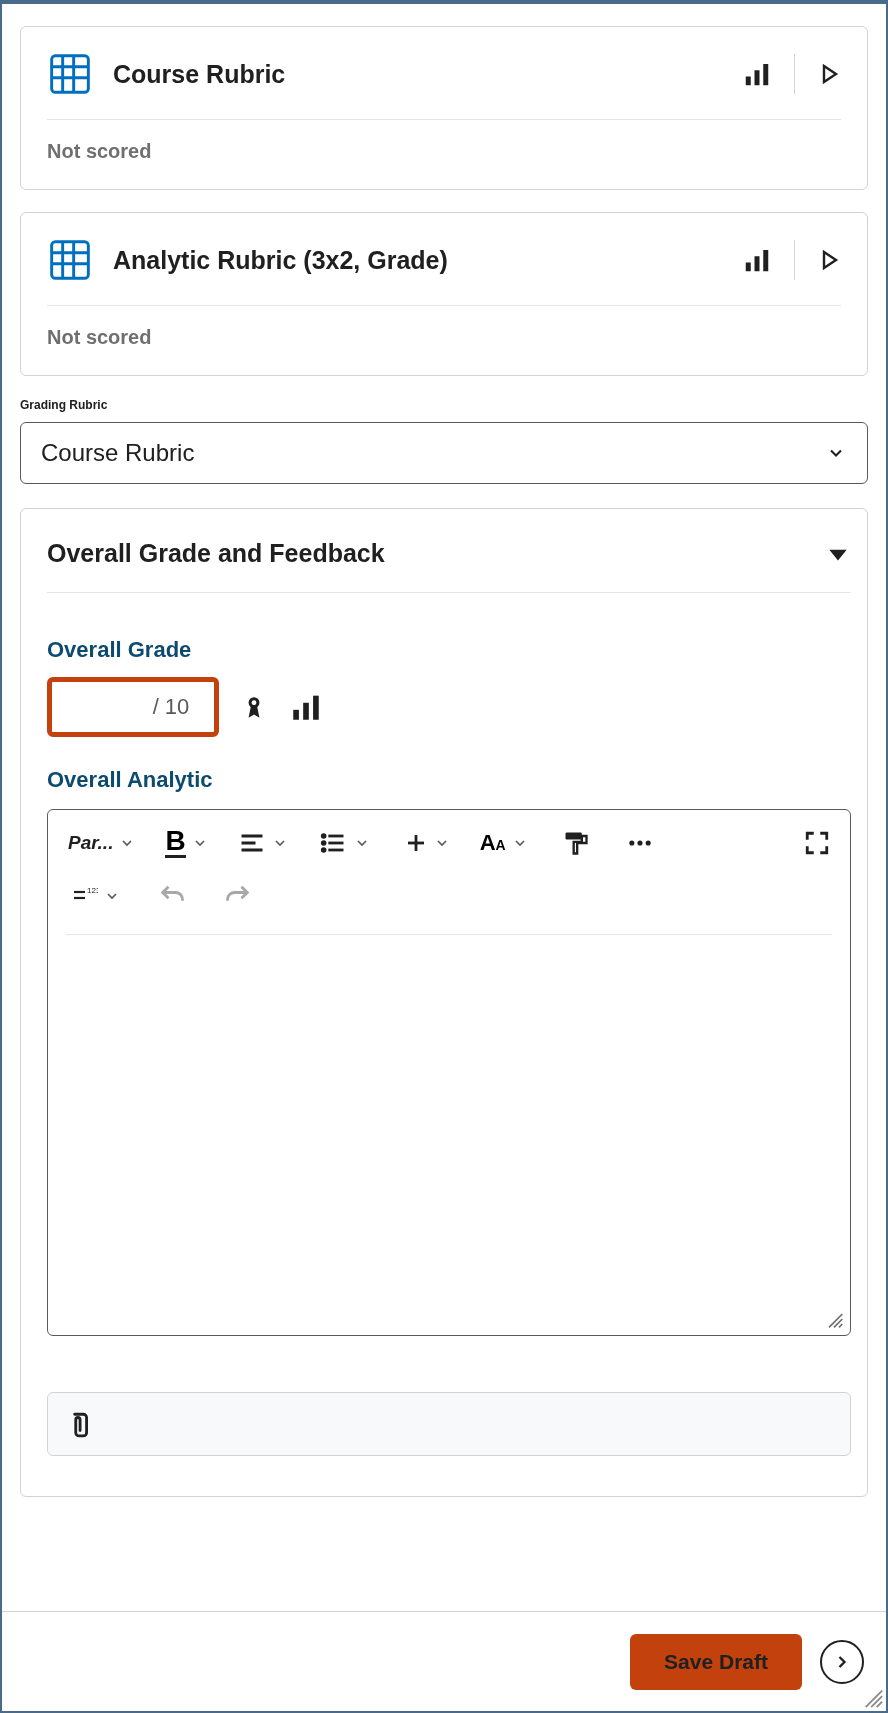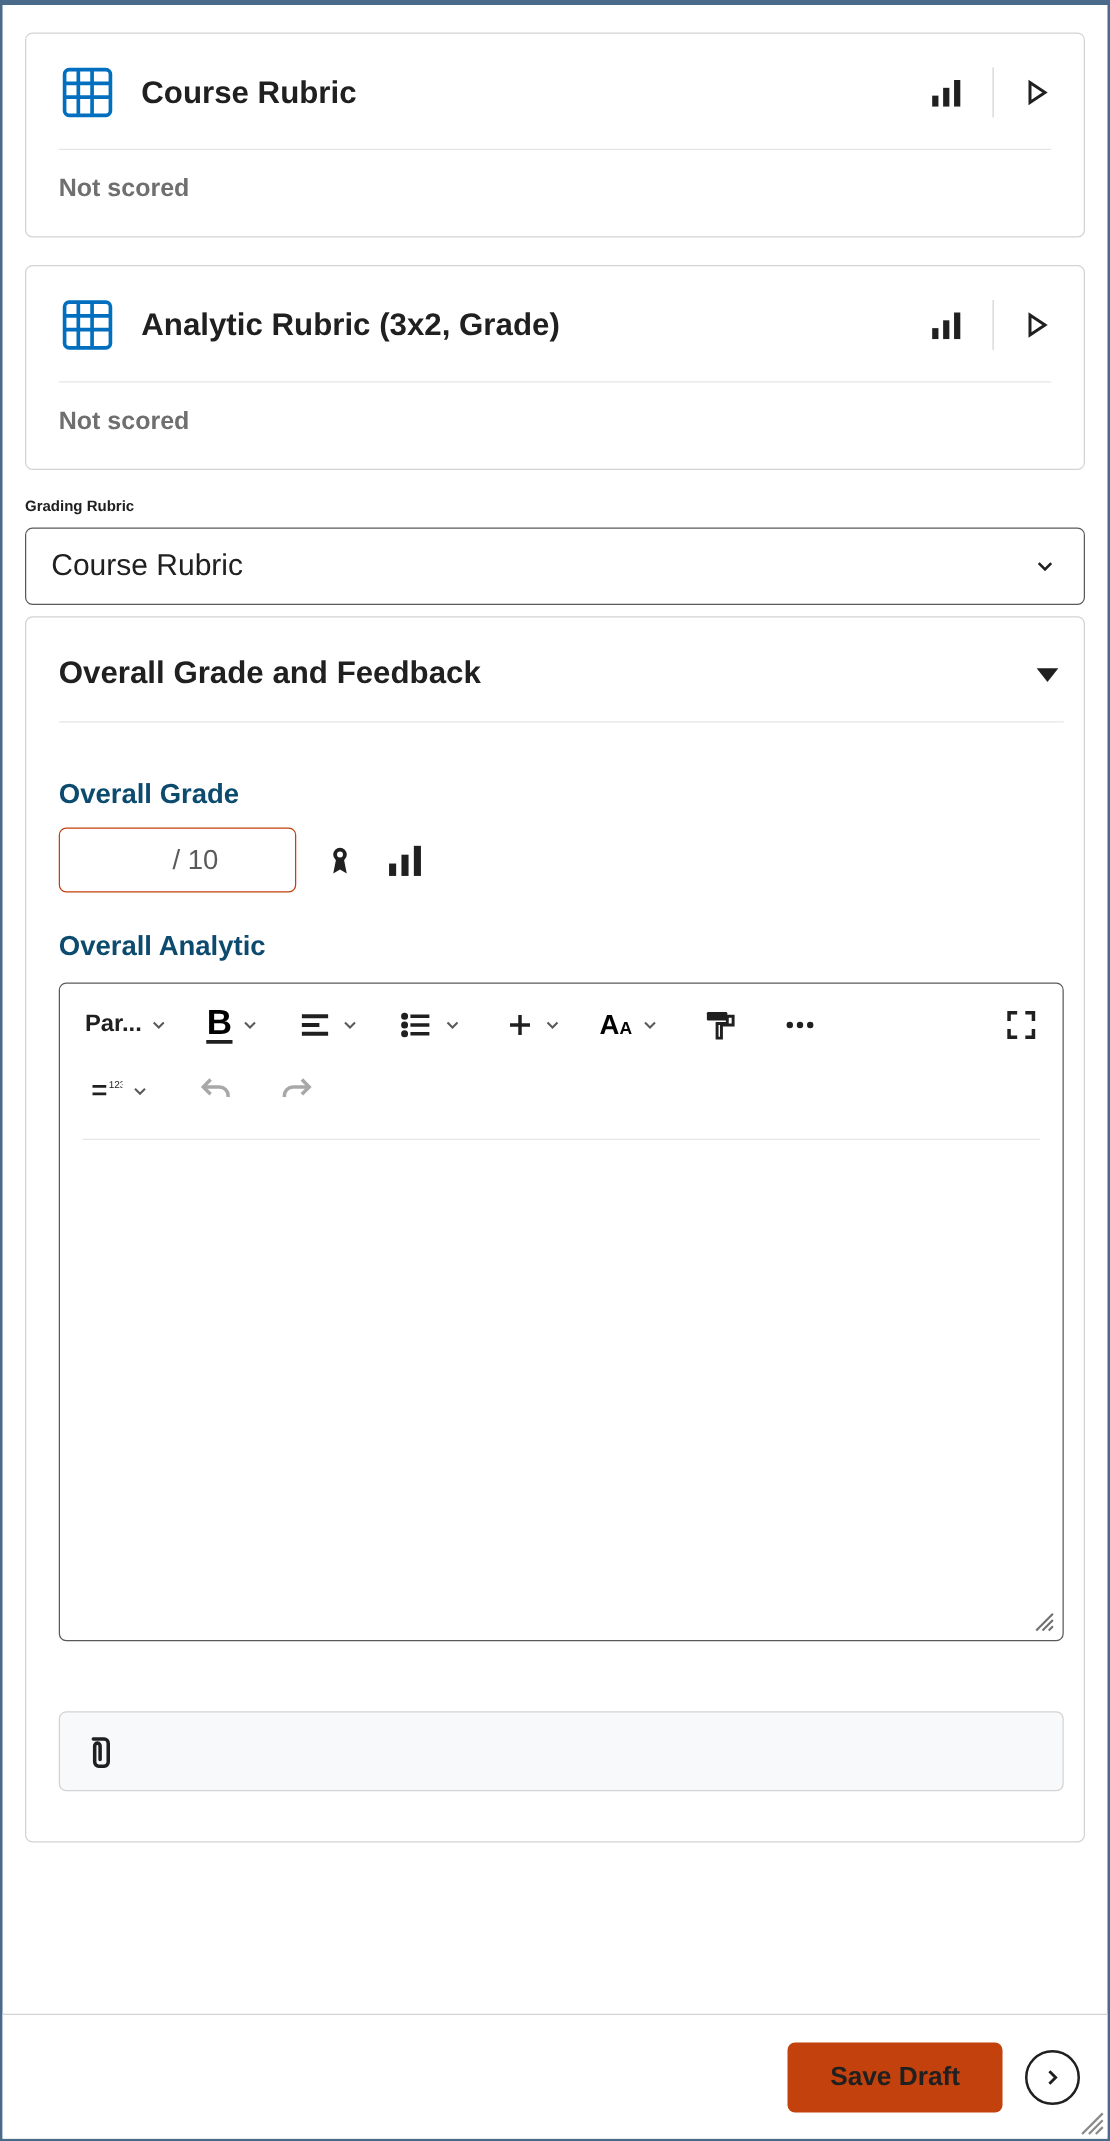--- a/index.html
+++ b/index.html
@@ -81,21 +81,21 @@
 }
 .select-chevron {
   position: absolute;
   right: 22px; top: 50%;
   transform: translateY(-50%);
   pointer-events: none;
 }
 .panel {
   border: 1px solid #d3d3d3;
   border-radius: 6px;
-  margin-top: 9px;
+  margin-top: 24px;
   padding: 30px 16px 40px 26px;
 }
 .panel-header {
   display: flex;
   align-items: center;
   justify-content: space-between;
 }
 .panel-title {
   font-size: 25px;
   font-weight: 700;
@@ -114,24 +114,25 @@
 }
 .grade-row {
   display: flex;
   align-items: center;
   gap: 22px;
   margin-top: 14px;
 }
 .grade-input-wrap {
   display: flex;
   align-items: center;
-  border: 1px solid #c2410c;
+  border: 5px solid #c2410c;
   border-radius: 6px;
   padding: 12px 14px;
-  width: 190px;
+  width: 172px;
+  justify-content: center;
 }
 .grade-input {
   width: 70px;
   border: none;
   outline: none;
   font-size: 22px;
   text-align: right;
 }
 .grade-max {
   font-size: 22px;
@@ -155,20 +156,21 @@
   display: flex;
   align-items: center;
   gap: 6px;
   cursor: pointer;
   padding: 4px 2px;
 }
 .tb-label {
   font-size: 19px;
   font-weight: 600;
   color: #202020;
+  font-style: italic;
 }
 .tb-spacer { flex: 1; }
 .editor-area {
   min-height: 400px;
   padding: 14px;
   position: relative;
 }
 .resize-handle {
   position: absolute;
   right: 6px; bottom: 6px;

